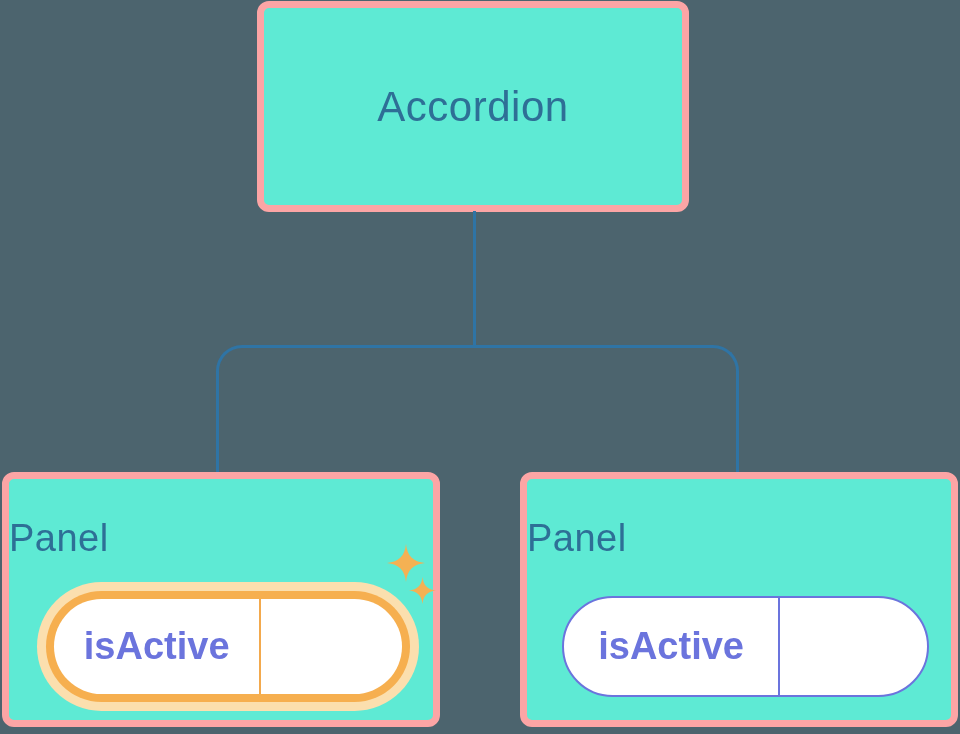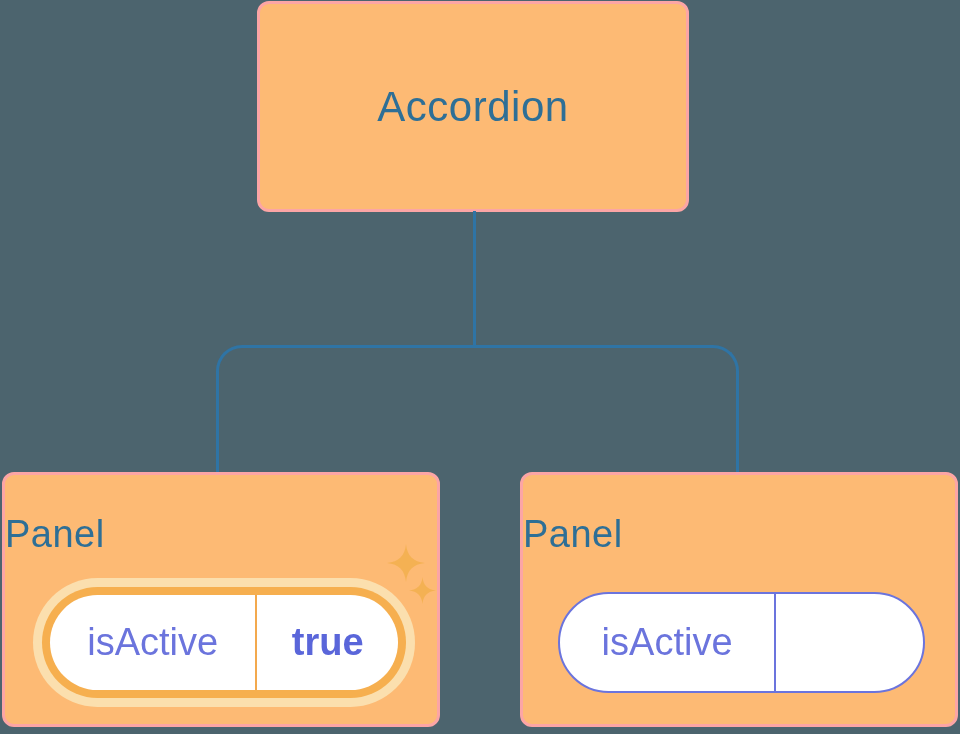--- a/index.html
+++ b/index.html
@@ -8,22 +8,22 @@
     width: 960px;
     height: 734px;
     background: #4C646E;
     overflow: hidden;
     font-family: "Liberation Sans", sans-serif;
   }
 
   
   .box {
     position: absolute;
-    background: #fdba74;
-    border: 3px solid #fca5a5;
+    background: #5eead4;
+    border: 7px solid #fca5a5;
     border-radius: 12px;
     box-sizing: border-box;
   }
   .box--accordion {
     left: 257px; top: 1px; width: 432px; height: 211px;
     display: flex; align-items: center; justify-content: center;
   }
   .box--panel-left  { left: 2px;   top: 472px; width: 438px; height: 255px; }
   .box--panel-right { left: 520px; top: 472px; width: 438px; height: 255px; }
 
@@ -90,20 +90,21 @@
     box-sizing: border-box;
     background: #ffffff;
     display: flex;
     align-items: stretch;
     overflow: hidden;
   }
   .pill-cell {
     display: flex; align-items: center; justify-content: center;
     font-size: 38px;
     color: #6B74DD;
+    font-weight: bold;
   }
   .pill-cell--name  { flex: 0 0 59%; }
   .pill-cell--value { flex: 1 1 auto; }
   .pill-cell--bold  { font-weight: 700; color: #5A66DA; }
   .pill-divider { width: 2px; flex: 0 0 2px; }
   .pill-divider--orange { background: #F3A94D; }
   .pill-divider--purple { background: #6B74DD; }
 
   
   .sparkle { position: absolute; }
@@ -123,21 +124,20 @@
   <div class="trunk"></div>
   <div class="bracket"></div>
 
   <div class="box box--panel-left">
     <div class="panel-title">Panel</div>
     <div class="pill-halo">
       <div class="pill-main">
         <div class="pill-white">
           <span class="pill-cell pill-cell--name">isActive</span>
           <span class="pill-divider pill-divider--orange"></span>
-          <span class="pill-cell pill-cell--value pill-cell--bold">true</span>
         </div>
       </div>
     </div>
   </div>
 
   <div class="box box--panel-right">
     <div class="panel-title">Panel</div>
     <div class="pill-inactive">
       <span class="pill-cell pill-cell--name">isActive</span>
       <span class="pill-divider pill-divider--purple"></span>

